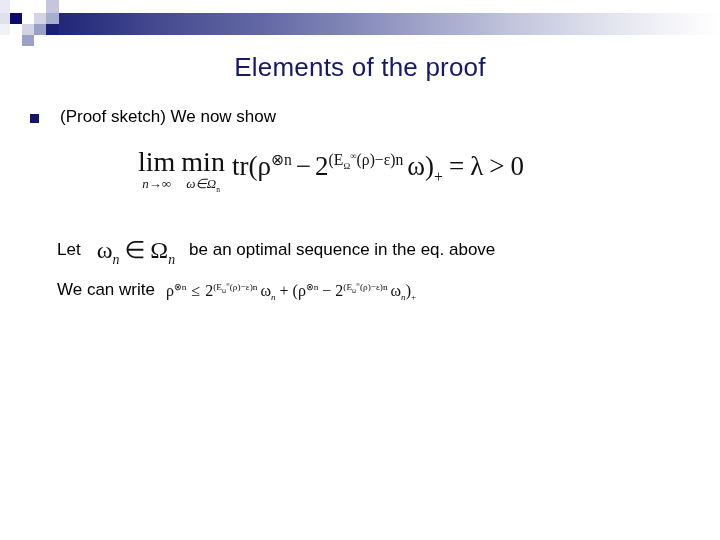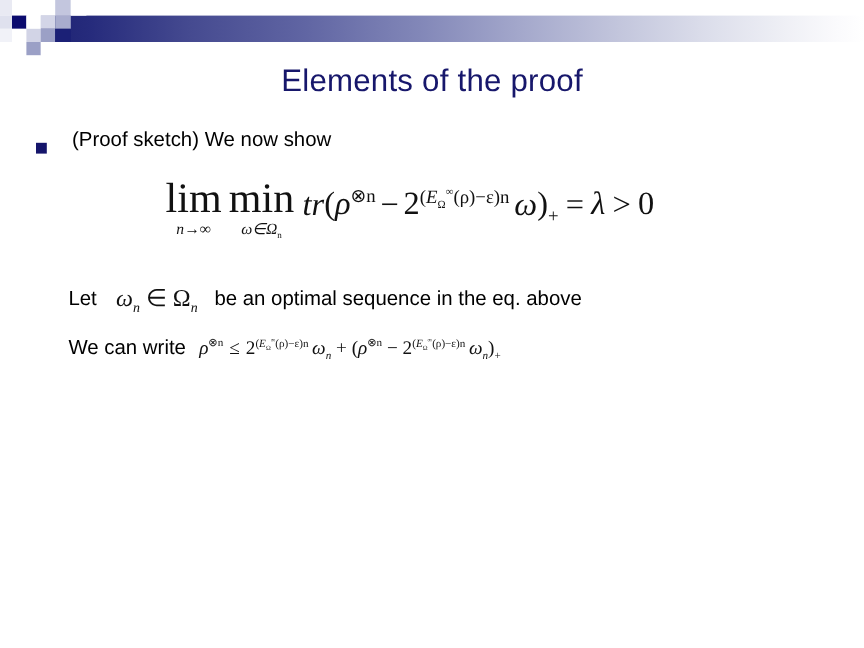--- a/index.html
+++ b/index.html
@@ -92,21 +92,21 @@
     font-family: "Liberation Sans", sans-serif;
   }
 
   
   .bullet-row {
     position: absolute;
     left: 30px;
     top: 106px;
     width: 660px;
     display: flex;
-    align-items: flex-end;
+    align-items: flex-start;
   }
   .bullet-mark {
     width: 9px;
     height: 9px;
     background: #15156b;
     margin-top: 8px;
     margin-right: 21px;
     flex: 0 0 auto;
   }
   .bullet-text {
@@ -115,21 +115,21 @@
     line-height: 22px;
     font-family: "Liberation Sans", sans-serif;
   }
 
   
   .math {
     font-family: "Liberation Serif", serif;
     color: #111111;
     white-space: nowrap;
   }
-  .mi { font-style: italic; }
+  .mi { }
   .mup { font-style: normal; }
 
   sup.ex, sub.sb {
     font-size: 0.58em;
     line-height: 0;
     font-style: italic;
   }
   sub.sb { vertical-align: sub; }
   sup.exu, sub.sbu { font-style: normal; font-size: 0.58em; line-height: 0; }
   sup.exu { vertical-align: super; }
@@ -141,38 +141,38 @@
     left: 138px;
     top: 148px;
     font-size: 27px;
   }
   .limbox {
     display: inline-block;
     text-align: center;
     vertical-align: middle;
     line-height: 1;
   }
-  .limbox .op { display: block; font-style: normal; font-size: 35px; }
+  .limbox .op { display: block; font-style: normal; font-size: 28px; }
   .limbox .und { display: block; font-size: 13px; margin-top: 1px; font-style: italic; }
 
   
   .let-row {
     position: absolute;
     left: 57px;
     top: 236px;
     display: flex;
     align-items: center;
   }
   .plain {
     color: #000000;
     font-size: 17px;
     font-family: "Liberation Sans", sans-serif;
   }
   .let-math {
-    font-size: 20px;
+    font-size: 24px;
     margin-left: 16px;
     margin-right: 14px;
   }
 
   
   .write-row {
     position: absolute;
     left: 57px;
     top: 280px;
     display: flex;

